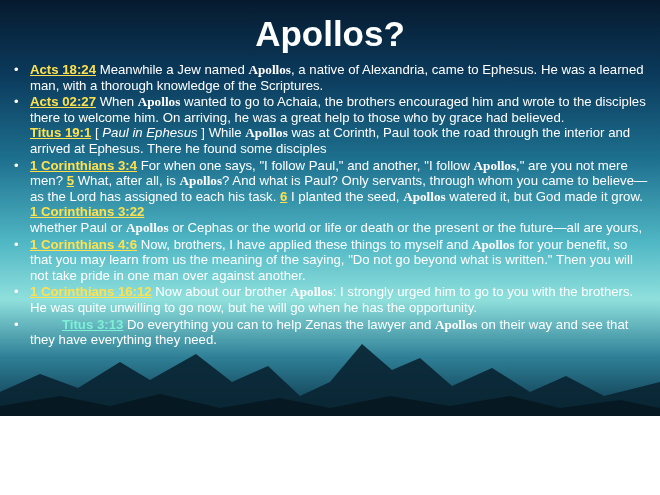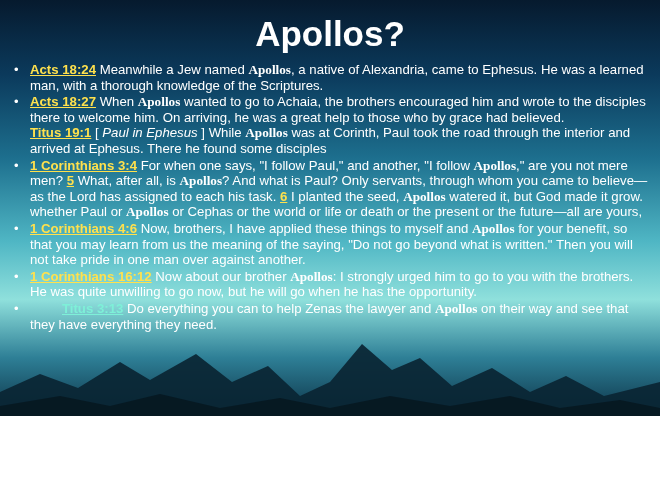--- a/index.html
+++ b/index.html
@@ -108,27 +108,28 @@
   <div class="body">
     <ul class="bullets">
 
       <li>
         <span class="dot">•</span>
         <span class="ref">Acts 18:24</span><span><span> Meanwhile a Jew named </span><span class="name">Apollos</span><span>, a native of Alexandria, came to Ephesus. He was a learned man, with a thorough knowledge of the Scriptures.</span></span>
       </li>
 
       <li>
         <span class="dot">•</span>
-        <span class="ref">Acts 18:27</span><span><span> When </span><span class="name">Apollos</span><span> wanted to go to Achaia, the brothers encouraged him and wrote to the disciples there to welcome him. On arriving, he was a great help to those who by grace had believed.</span></span>
+        <span class="ref">Acts 02:27</span><span><span> When </span><span class="name">Apollos</span><span> wanted to go to Achaia, the brothers encouraged him and wrote to the disciples there to welcome him. On arriving, he was a great help to those who by grace had believed.</span></span>
         <span class="sub-line"><span class="ref">Titus 19:1</span><span> [ </span><span class="ital">Paul in Ephesus</span><span> ] While </span><span class="name">Apollos</span><span> was at Corinth, Paul took the road through the interior and arrived at Ephesus. There he found some disciples</span></span>
       </li>
 
       <li>
         <span class="dot">•</span>
         <span class="ref">1 Corinthians 3:4</span><span><span> For when one says, "I follow Paul," and another, "I follow </span><span class="name">Apollos</span><span>," are you not mere men? </span><span class="vnum">5</span><span> What, after all, is </span><span class="name">Apollos</span><span>? And what is Paul? Only servants, through whom you came to believe—as the Lord has assigned to each his task. </span><span class="vnum">6</span><span> I planted the seed, </span><span class="name">Apollos</span><span> watered it, but God made it grow.</span></span>
+        <span class="sub-line"><span class="ref">1 Corinthians 3:22</span></span>
         <span class="sub-line"><span>whether Paul or </span><span class="name">Apollos</span><span> or Cephas or the world or life or death or the present or the future—all are yours,</span></span>
       </li>
 
       <li>
         <span class="dot">•</span>
         <span class="ref">1 Corinthians 4:6</span><span><span> Now, brothers, I have applied these things to myself and </span><span class="name">Apollos</span><span> for your benefit, so that you may learn from us the meaning of the saying, "Do not go beyond what is written." Then you will not take pride in one man over against another.</span></span>
       </li>
 
       <li>
         <span class="dot">•</span>

